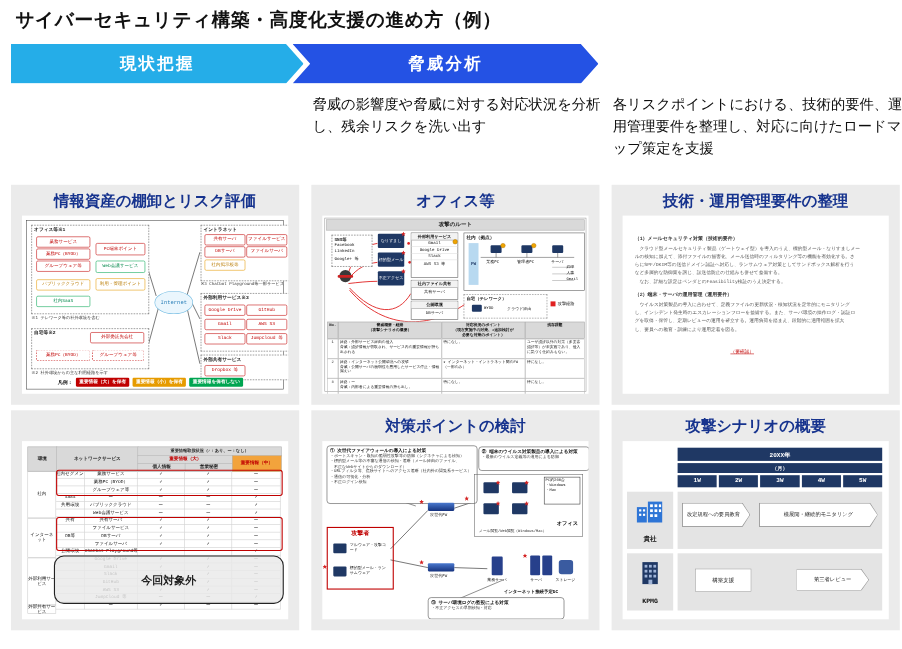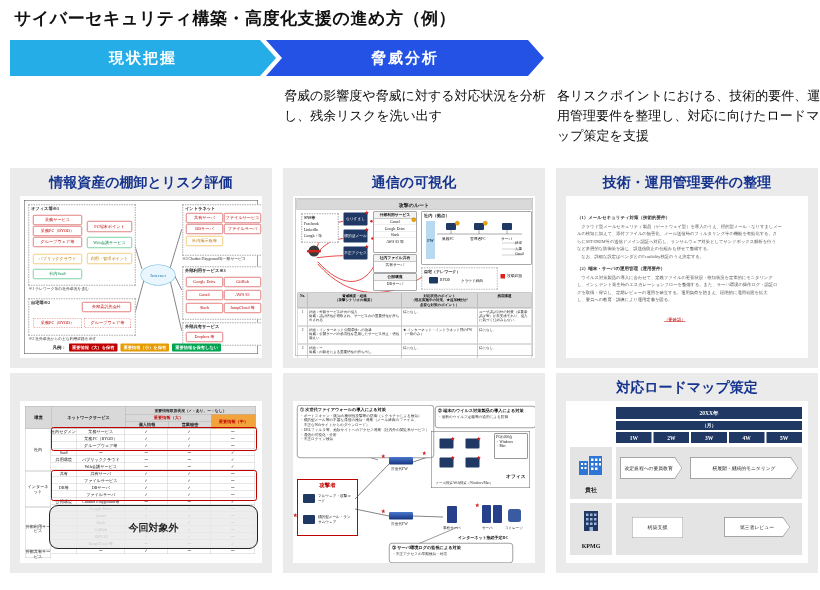--- a/index.html
+++ b/index.html
@@ -1,17 +1,17 @@
 <!DOCTYPE html>
 <html><head>
 <meta charset="utf-8">
 <style>
   html,body{margin:0;padding:0;background:#fff;}
   .stage{position:relative;width:820px;height:590px;background:#fff;overflow:hidden;
-         font-family:Liberation Serif, serif;color:#111;}
+         font-family:Liberation Mono, monospace;color:#111;}
   .title{position:absolute;left:14px;top:7px;font-size:17px;font-weight:bold;letter-spacing:.5px;}
   
   .chev{position:absolute;top:40px;height:36px;display:flex;align-items:center;justify-content:center;}
   .chev span{color:#fff;font-weight:bold;font-size:15px;letter-spacing:2px;}
   .c1{left:10px;width:266px;clip-path:polygon(0 0,calc(100% - 16px) 0,100% 50%,calc(100% - 16px) 100%,0 100%);}
   .c2{left:266px;width:278px;clip-path:polygon(0 0,calc(100% - 16px) 0,100% 50%,calc(100% - 16px) 100%,0 100%,16px 50%);}
   .c3{left:534px;width:276px;clip-path:polygon(0 0,calc(100% - 16px) 0,100% 50%,calc(100% - 16px) 100%,0 100%,16px 50%);}
   .desc{position:absolute;top:86px;width:264px;font-size:13px;line-height:1.55;color:#0d0d0d;}
   .d1{left:12px;}.d2{left:284px;}.d3{left:557px;}
   
@@ -169,21 +169,21 @@
             <span class="chip" style="background: rgb(192, 0, 0);">重要情報（大）を保有</span>
             <span class="chip" style="background: rgb(230, 155, 0);">重要情報（小）を保有</span>
             <span class="chip" style="background: rgb(0, 165, 81);">重要情報を保有しない</span>
           </div>
         </div>
       </div>
     </div>
   </section>
 
   <section class="panel" style="left:283px;top:168px">
-    <h2>通信の可視化</h2>
+    <h2>オフィス等</h2>
     <div class="card">
       <div class="mini">
         <div style="position:absolute;inset:4px;border:1px solid #999">
           <div class="hd" style="left:2px;top:2px;right:2px;height:18px;font-size:10px">攻撃のルート</div>
 
           <svg class="wires" viewBox="0 0 468 300">
             <path d="M40,98 C54,56 70,44 94,40" stroke="#e02020" stroke-width="1.6" fill="none"></path>
             <path d="M42,104 C58,84 74,76 94,74" stroke="#e02020" stroke-width="1.6" fill="none"></path>
             <path d="M42,112 C60,110 76,108 94,108" stroke="#e02020" stroke-width="1.6" fill="none"></path>
             <path d="M44,120 C90,170 130,170 154,130" stroke="#e02020" stroke-width="1.6" fill="none"></path>
@@ -463,20 +463,21 @@
 
           <div class="redline" style="left:52px;top:42px;width:408px;height:44px"></div>
           <div class="redline" style="left:52px;top:128px;width:408px;height:58px"></div>
           <div class="excl" style="left:48px;top:198px;width:414px;height:84px">今回対象外</div>
         </div>
       </div>
     </div>
   </section>
 
   <section class="panel" style="left:283px;top:373px">
+    <h2>対策ポイントの検討</h2>
     <div class="card">
       <div class="mini">
         <svg class="wires" viewBox="0 0 484 324">
           <line x1="124" y1="196" x2="192" y2="126" stroke="#333" stroke-width="1.2"></line>
           <line x1="124" y1="216" x2="192" y2="230" stroke="#333" stroke-width="1.2"></line>
           <line x1="240" y1="122" x2="276" y2="110" stroke="#333" stroke-width="1.2"></line>
           <line x1="240" y1="230" x2="300" y2="232" stroke="#333" stroke-width="1.2"></line>
           <line x1="250" y1="286" x2="330" y2="252" stroke="#333" stroke-width="1"></line>
           <line x1="140" y1="108" x2="170" y2="118" stroke="#333" stroke-width="1"></line>
         </svg>
@@ -544,21 +545,21 @@
           <span style="position:absolute;left:78px;top:48px;font-size:7px">サーバ</span>
           <span style="position:absolute;left:124px;top:48px;font-size:7px">ストレージ</span>
           <span class="bug" style="left:64px;top:4px"></span>
         </div>
         <span style="position:absolute;left:330px;top:268px;font-size:8px;font-weight:bold">インターネット接続予定DC</span>
       </div>
     </div>
   </section>
 
   <section class="panel" style="left:556px;top:373px">
-    <h2>対応ロードマップ策定</h2>
+    <h2>攻撃シナリオの概要</h2>
     <div class="card">
       <div class="mini">
         <div class="navybar" style="left:100px;top:12px;width:372px;height:24px;font-size:11px">20XX年</div>
         <div class="navybar" style="left:100px;top:40px;width:372px;height:18px;font-size:9.5px">（月）</div>
         <div class="wkrow">
 
         <div class="wk" data-field=".">1W</div>
             <div class="wk" data-field=".">2W</div>
             <div class="wk" data-field=".">3W</div>
             <div class="wk" data-field=".">4W</div>

